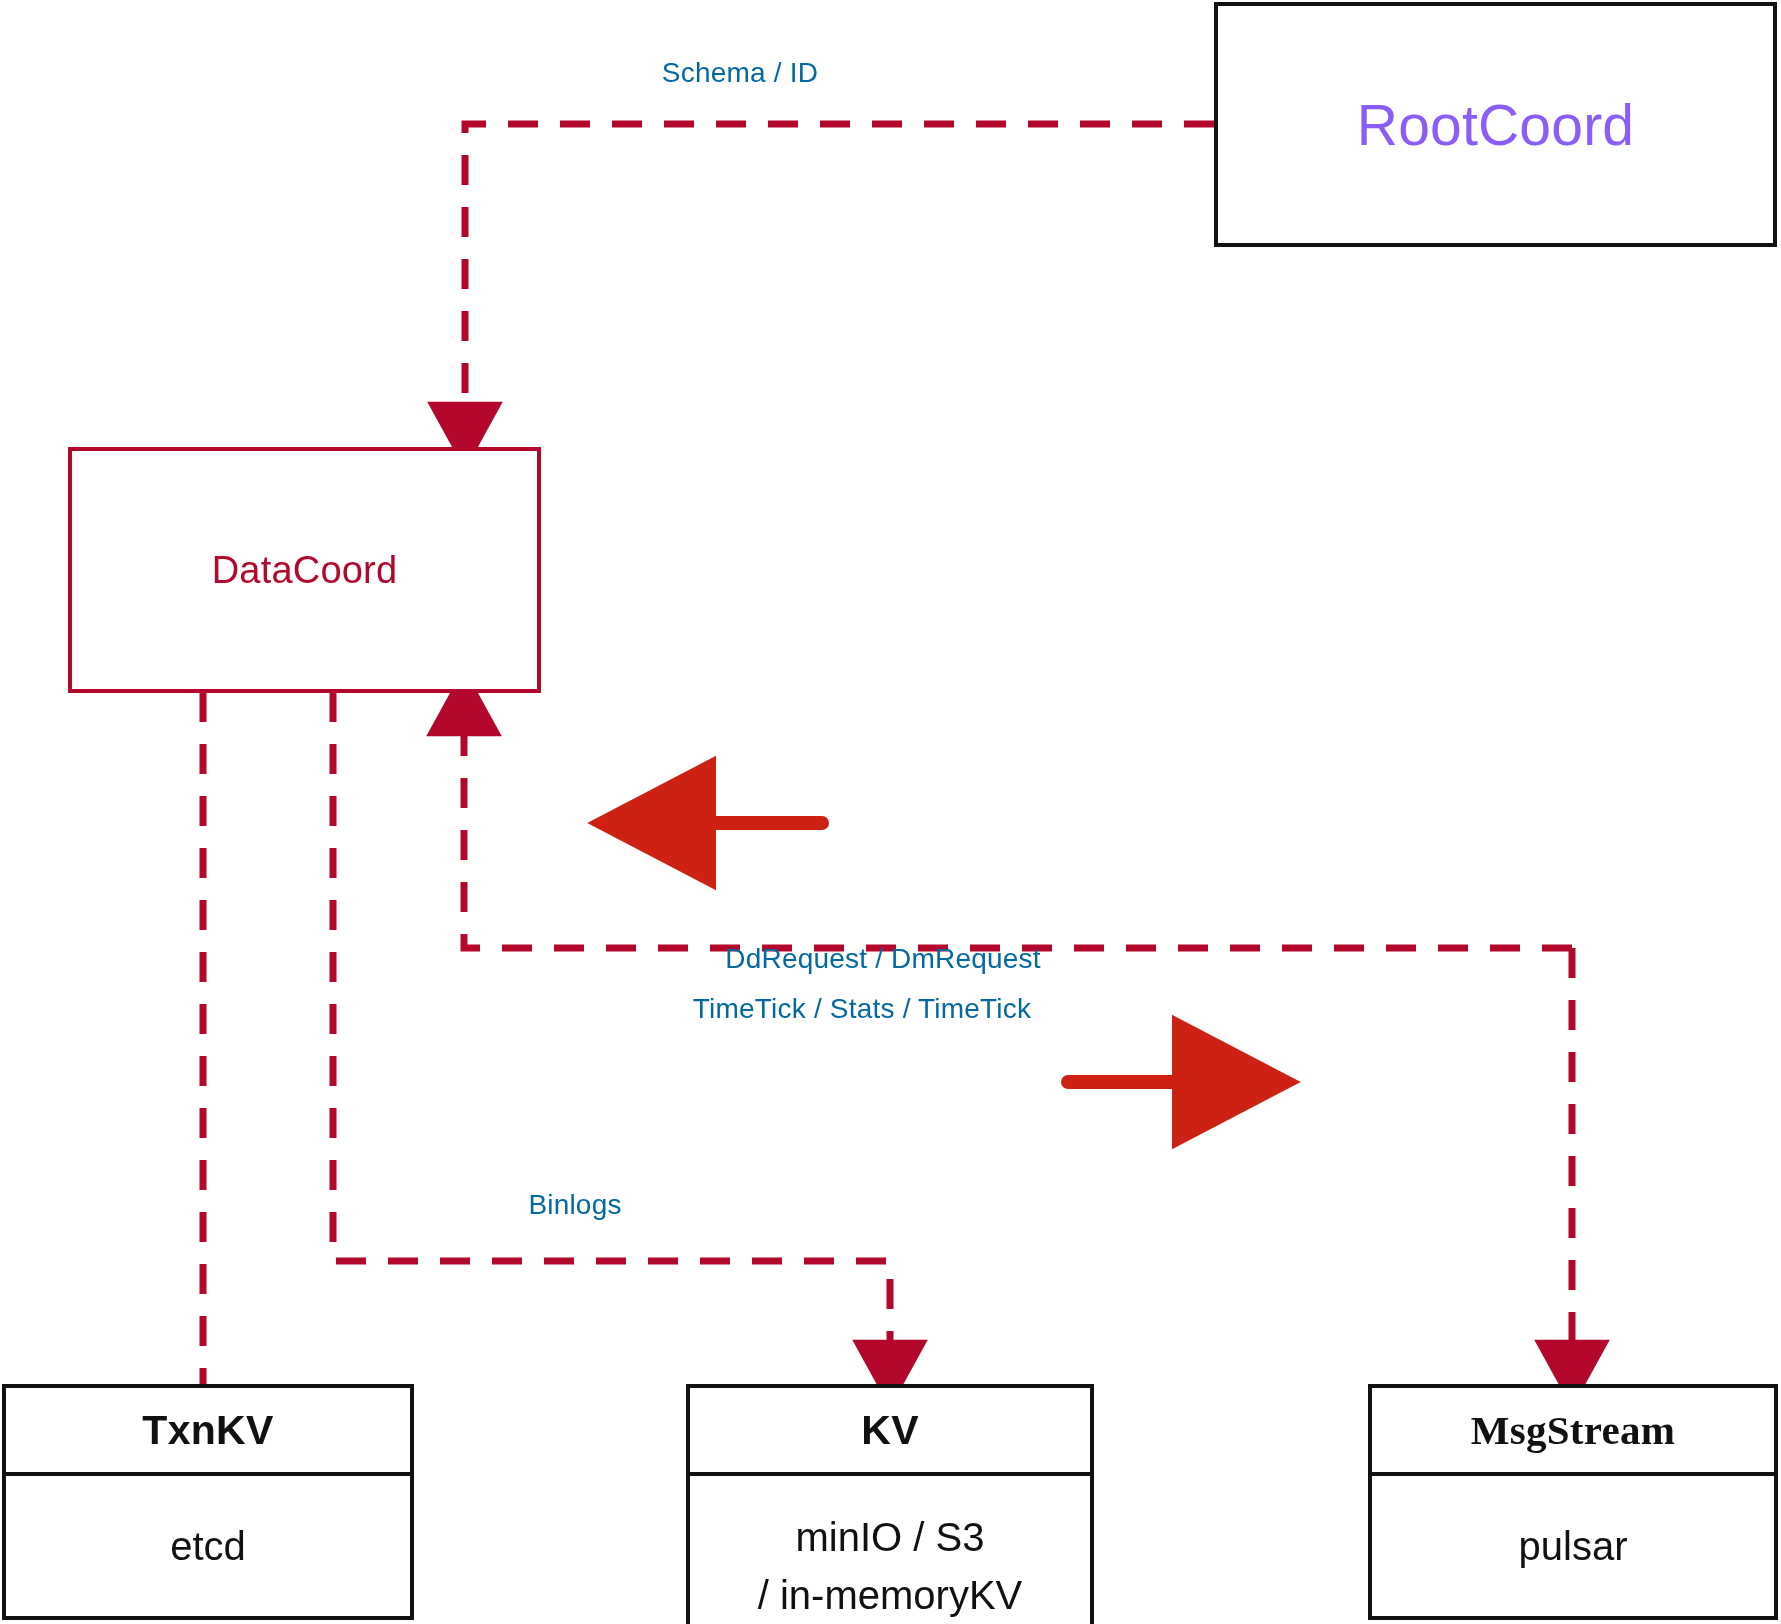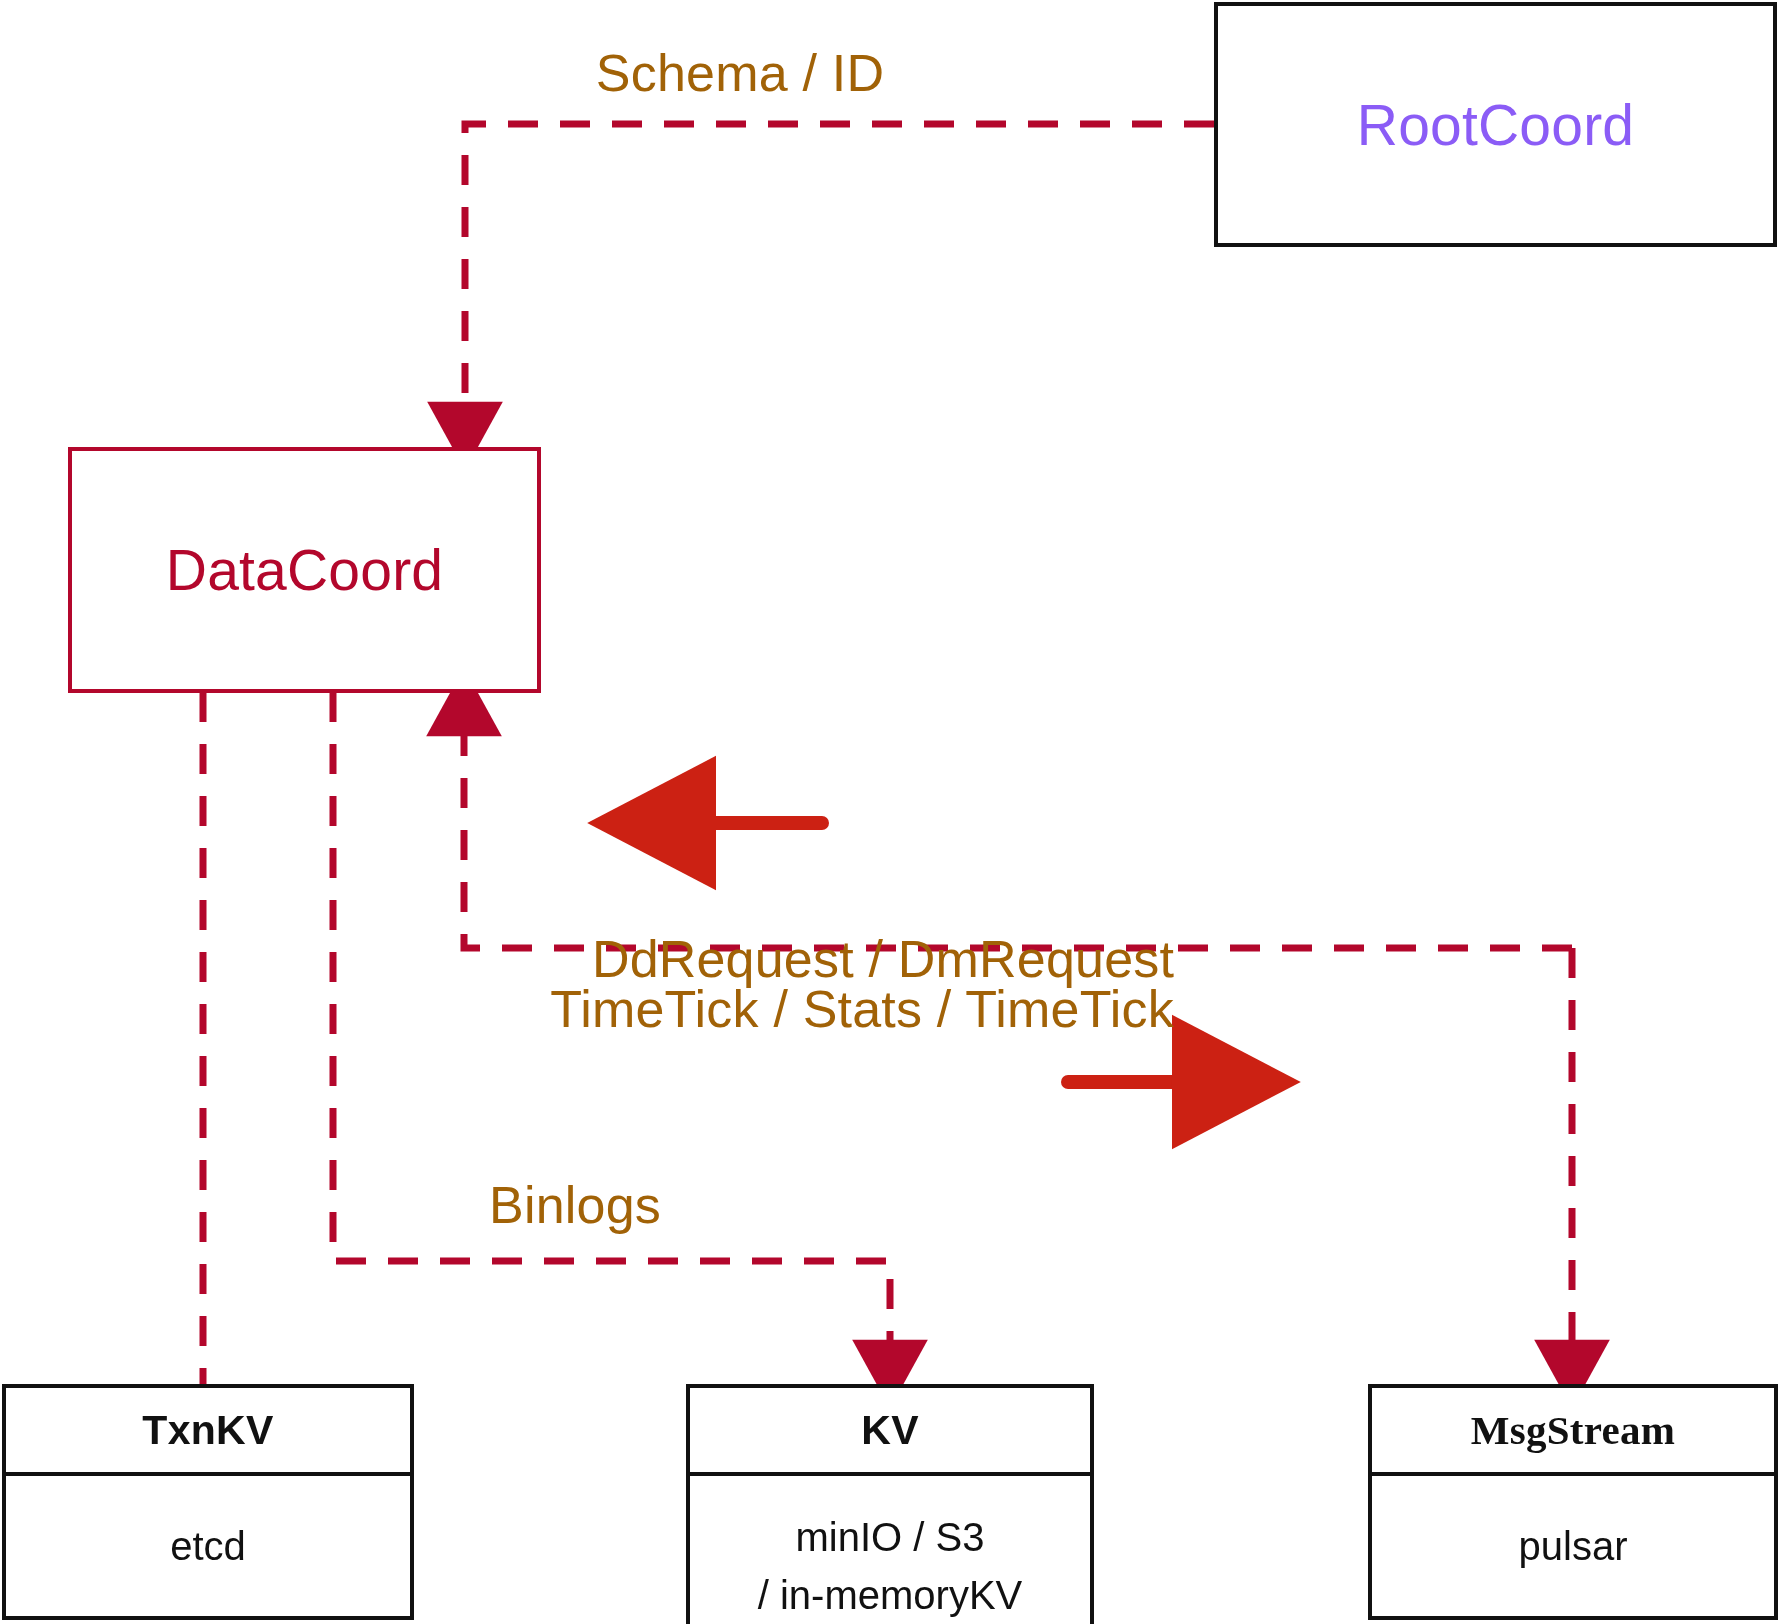--- a/index.html
+++ b/index.html
@@ -47,21 +47,21 @@
     letter-spacing: 0.2px;
   }
 
   .node.accent {
     border: 4px solid #b3072c;
     display: flex;
     align-items: center;
     justify-content: center;
   }
   .node.accent .node-title {
-    font-size: 57px;
+    font-size: 38px;
     color: #b3072c;
     font-weight: 400;
     letter-spacing: 0.2px;
   }
 
   
   .node.compartment {
     border: 4px solid #111111;
     display: flex;
     flex-direction: column;
@@ -88,22 +88,22 @@
     text-align: center;
   }
   .node.compartment .cmp-body .line {
     display: block;
     white-space: nowrap;
   }
 
   
   .edge-label {
     position: absolute;
-    font-size: 52px;
-    color: #a16207;
+    font-size: 28px;
+    color: #0369a1;
     white-space: nowrap;
     transform: translate(-50%, -50%);
     letter-spacing: 0.2px;
   }
 </style>
 </head>
 <body>
 
 <div id="canvas">
 

